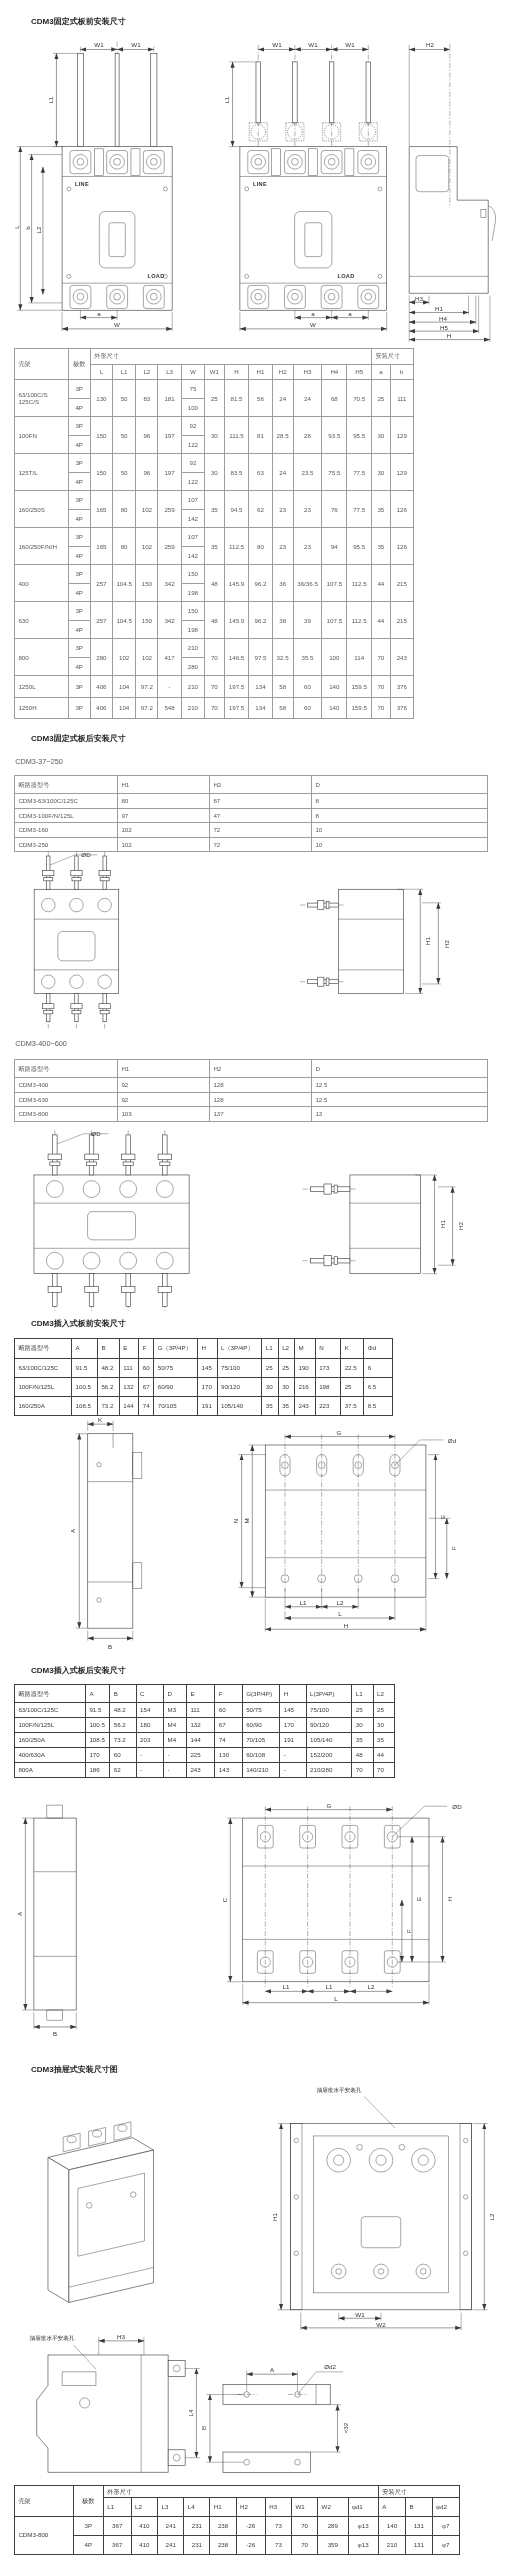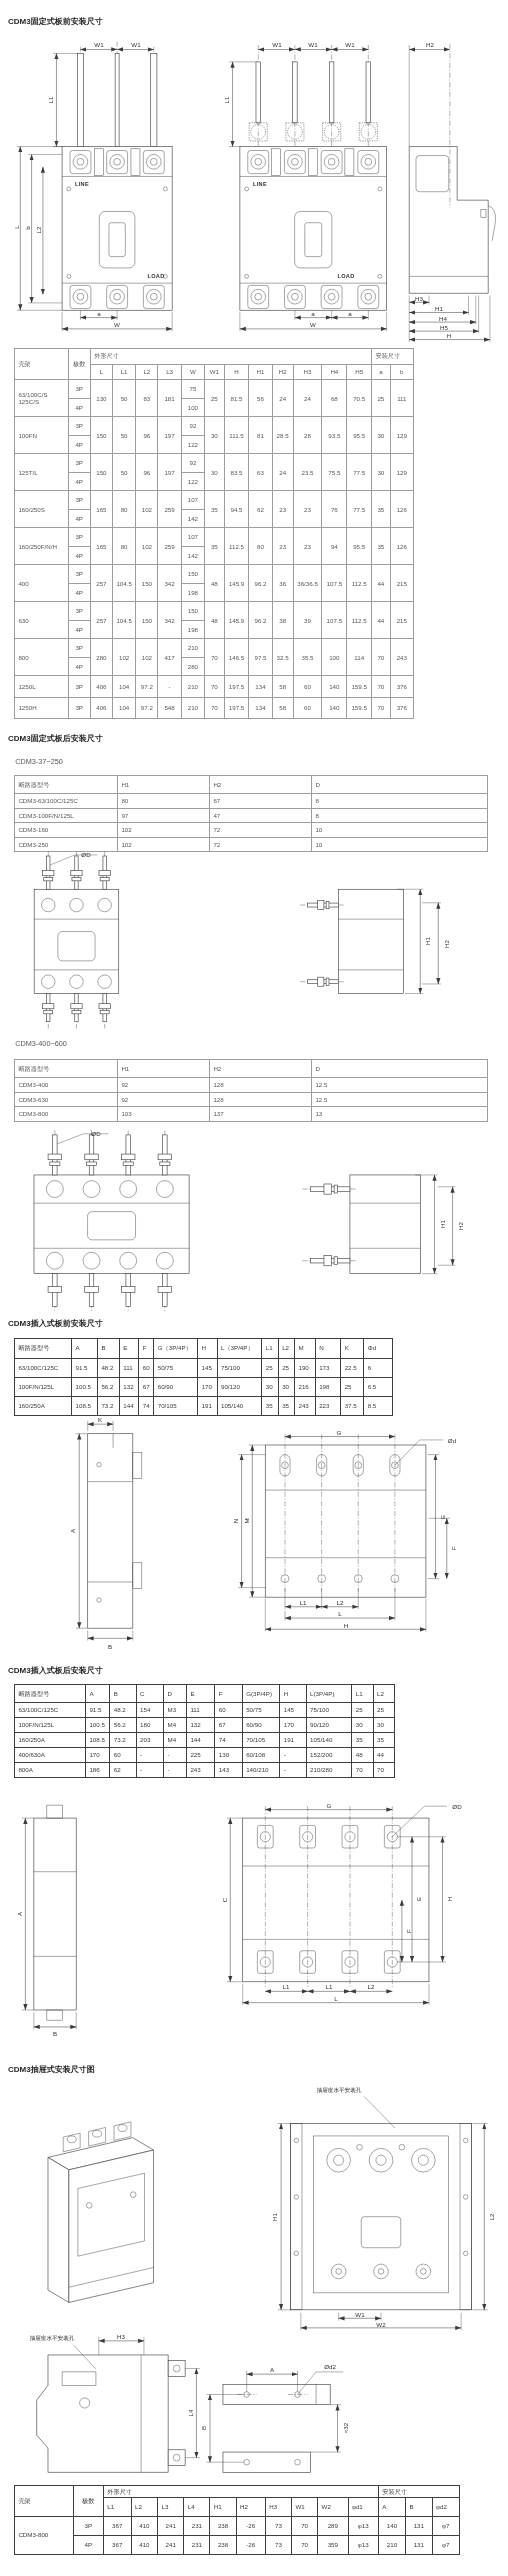--- a/index.html
+++ b/index.html
@@ -1,18 +1,18 @@
 <!DOCTYPE html>
 <html style="font-size:9px"><head>
 <meta charset="utf-8">
 <style>
   html,body{margin:0;padding:0;background:#fff;}
   .page{position:relative;width:508px;height:2576px;background:#ffffff;overflow:hidden;
         font-family:"Liberation Sans",sans-serif;}
-  .sec-title{position:absolute;left:8px;font-size:8px;font-weight:bold;color:#262626;white-space:nowrap;}
+  .sec-title{position:absolute;left:31px;font-size:8px;font-weight:bold;color:#262626;white-space:nowrap;}
   .sub{position:absolute;left:15.2px;font-size:7.3px;color:#595959;white-space:nowrap;}
   table{position:absolute;border-collapse:collapse;table-layout:fixed;background:#fff;}
   .dimtable td,.dimtable th{border:0.6px solid #9d9d9d;font-weight:normal;color:#595959;font-size:6.2px;
         text-align:center;padding:0 2.3px;white-space:pre-line;overflow:hidden;line-height:1.25;}
   .t1 th{height:14.7px;} .t1 td{height:17.5px;} .t1 tr.single td{height:20.3px;}
   .t2 th{height:17px;} .t2 td{height:13.6px;}
   .cad{border:1.1px solid #3f3f3f;}
   .cad td,.cad th{border:0.6px solid #3f3f3f;color:#3c3c3c;}
   .t4 th{height:18.6px;} .t4 td{height:18px;}
   .t5 th{height:17px;} .t5 td{height:14px;}

